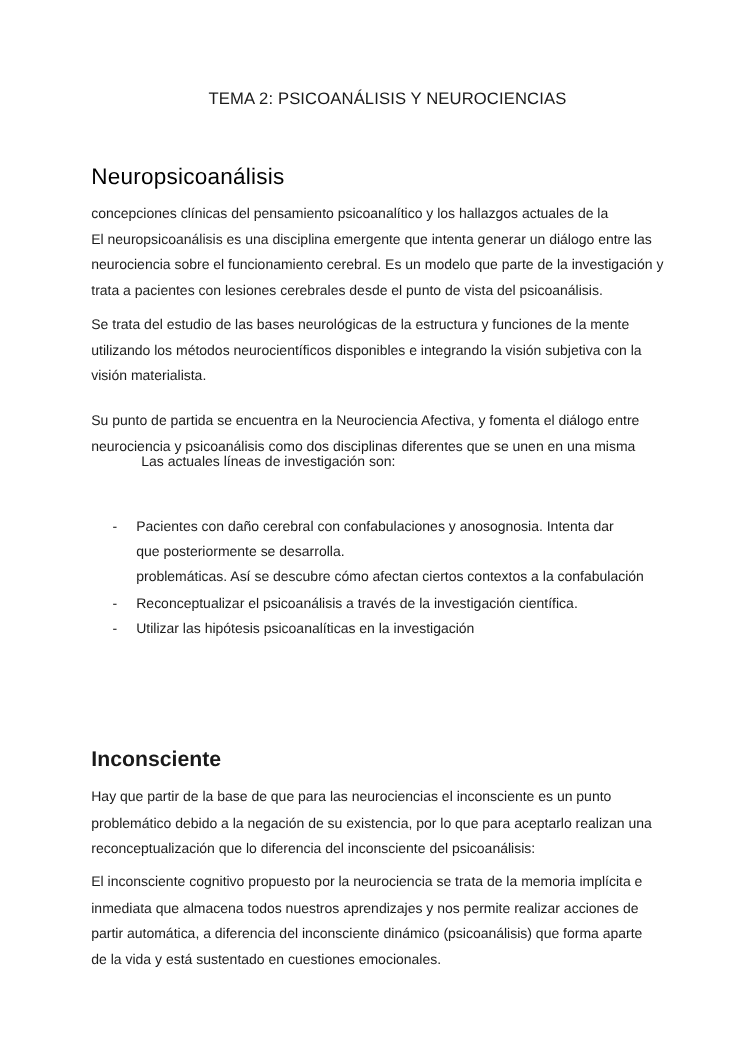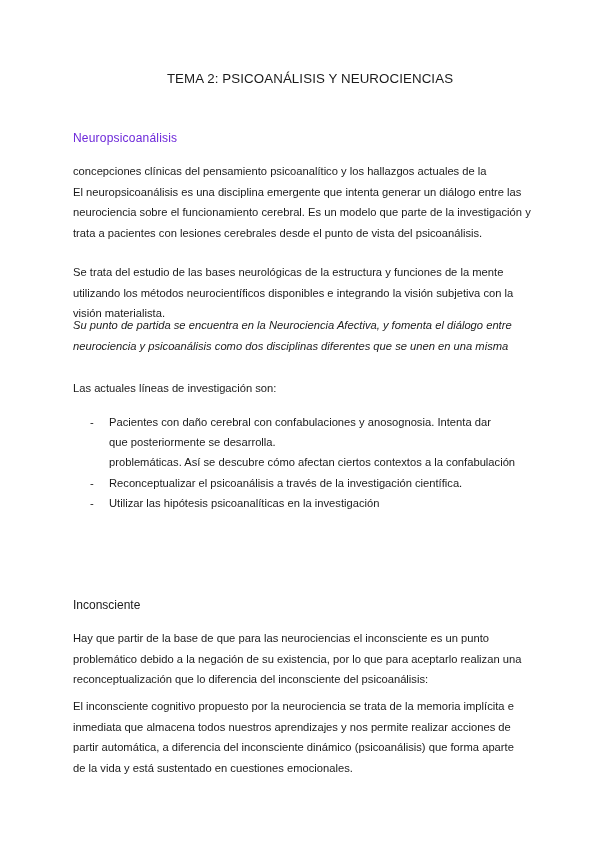--- a/index.html
+++ b/index.html
@@ -30,22 +30,22 @@
       text-align: center;
       font-size: 13.3px;
       letter-spacing: 0.1px;
       color: #1a1a1a;
       padding-left: 10px;
     }
     .section-title {
       position: absolute;
       left: 73px;
       top: 131px;
-      font-size: 12px;
-      color: #6d28d9;
+      font-size: 18px;
+      color: #000000;
       letter-spacing: 0.2px;
     }
     .para {
       position: absolute;
       left: 73px;
       width: 470px;
       font-size: 11.2px;
       line-height: 20.6px;
       color: #1a1a1a;
       margin: 0;
@@ -69,53 +69,53 @@
     .list li .dash {
       position: absolute;
       left: 17px;
       top: 0;
     }
     .list .ln { display: block; white-space: nowrap; }
     .bold-heading {
       position: absolute;
       left: 73px;
       top: 598px;
-      font-size: 12px;
-      font-weight: normal;
+      font-size: 17px;
+      font-weight: bold;
       color: #1a1a1a;
     }
   </style>
 </head>
 <body>
 
 <div class="page">
 
   <div class="title">TEMA 2: PSICOANÁLISIS Y NEUROCIENCIAS</div>
 
   <div class="section-title">Neuropsicoanálisis</div>
 
   <p class="para" style="top:161px;">
     <span class="ln">concepciones clínicas del pensamiento psicoanalítico y los hallazgos actuales de la</span>
     <span class="ln">El neuropsicoanálisis es una disciplina emergente que intenta generar un diálogo entre las</span>
     <span class="ln">neurociencia sobre el funcionamiento cerebral. Es un modelo que parte de la investigación y</span>
     <span class="ln">trata a pacientes con lesiones cerebrales desde el punto de vista del psicoanálisis.</span>
   </p>
 
-  <p class="para" style="top:262px;">
+  <p class="para" style="top:250px;">
     <span class="ln">Se trata del estudio de las bases neurológicas de la estructura y funciones de la mente</span>
     <span class="ln">utilizando los métodos neurocientíficos disponibles e integrando la visión subjetiva con la</span>
     <span class="ln">visión materialista.</span>
   </p>
 
-  <p class="para" style="top:315px;font-style:italic;">
+  <p class="para" style="top:327px;">
     <span class="ln">Su punto de partida se encuentra en la Neurociencia Afectiva, y fomenta el diálogo entre</span>
     <span class="ln">neurociencia y psicoanálisis como dos disciplinas diferentes que se unen en una misma</span>
   </p>
 
-  <p class="para" style="top:378px;">
+  <p class="para" style="top:360px;margin-left:40px;">
     <span class="ln">Las actuales líneas de investigación son:</span>
   </p>
 
   <ul class="list">
     <li>
       <span class="dash">-</span>
       <span class="ln">Pacientes con daño cerebral con confabulaciones y anosognosia. Intenta dar</span>
       <span class="ln">que posteriormente se desarrolla.</span>
       <span class="ln">problemáticas. Así se descubre cómo afectan ciertos contextos a la confabulación</span>
     </li>

